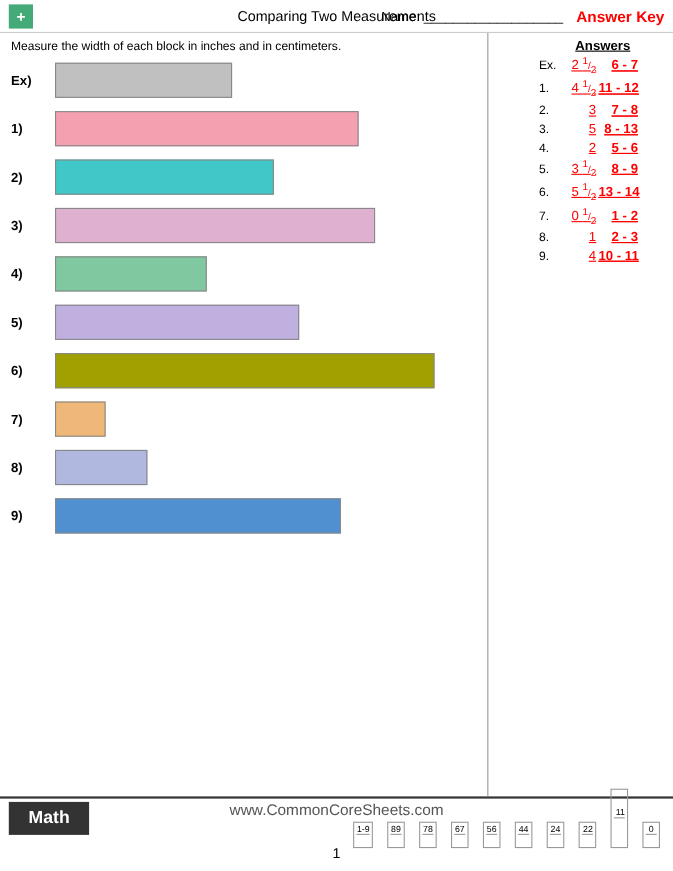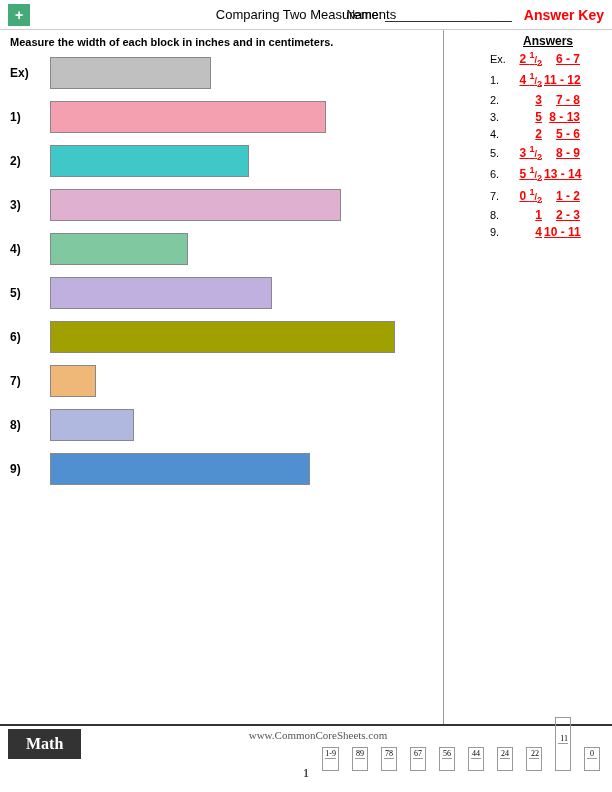--- a/index.html
+++ b/index.html
@@ -62,21 +62,21 @@
 
     
     .left-content {
       flex: 1;
       padding: 6px 10px;
       border-right: 1px solid #999;
     }
 
     .instruction {
       font-size: 11px;
-      font-weight: bold;
+      font-weight: normal;
       margin-bottom: 6px;
     }
 
     .problem-row {
       display: flex;
       align-items: center;
       margin-bottom: 6px;
       min-height: 38px;
     }
     .problem-label {
@@ -115,21 +115,21 @@
       margin-bottom: 3px;
       font-size: 11px;
     }
     .answer-num {
       width: 20px;
       font-size: 11px;
       flex-shrink: 0;
     }
     .answer-inches {
       color: red;
-      font-weight: bold;
+      font-weight: normal;
       font-size: 12px;
       min-width: 32px;
       text-align: right;
     }
     .answer-cm {
       color: red;
       font-weight: bold;
       font-size: 12px;
       min-width: 36px;
       text-align: right;
@@ -142,21 +142,20 @@
     }
 
     
     .footer {
       height: 38px;
       border-top: 2px solid #333;
       display: flex;
       align-items: center;
       position: relative;
       background: #fff;
-      font-family: Liberation Serif, serif;
     }
     .footer-math-box {
       background: #333;
       color: #fff;
       font-weight: bold;
       font-size: 16px;
       padding: 4px 18px;
       margin-left: 8px;
       height: 30px;
       display: flex;
@@ -338,21 +337,21 @@
           <span class="answer-cm"><u>10 - 11</u></span>
         </div>
       </div>
   </div>
 
 </div>
 
 <div class="footer">
   <div class="footer-math-box">Math</div>
   <div class="footer-center">
-    <span class="footer-url" style="position:relative;left:12px;transform:none;font-size:11px;color:#555;">www.CommonCoreSheets.com</span>
+    <span class="footer-url" style="position:relative;left:0;transform:none;font-size:14px;color:#555;">www.CommonCoreSheets.com</span>
     <span class="footer-page" style="position:relative;left:0;transform:none;font-size:13px;margin-top:2px;">1</span>
   </div>
   <div class="footer-scores" id="footer-scores">
       <div style="border: 1px solid rgb(153, 153, 153); min-width: 16px; text-align: center; font-size: 8px; padding: 1px 2px;">
         <div style="font-size:8px;border-bottom:1px solid #999;">1-9</div>
         <div style="font-size:8px;min-height:10px;"></div>
       </div>
       <div style="border: 1px solid rgb(153, 153, 153); min-width: 16px; text-align: center; font-size: 8px; padding: 1px 2px;">
         <div style="font-size:8px;border-bottom:1px solid #999;">89</div>
         <div style="font-size:8px;min-height:10px;"></div>

